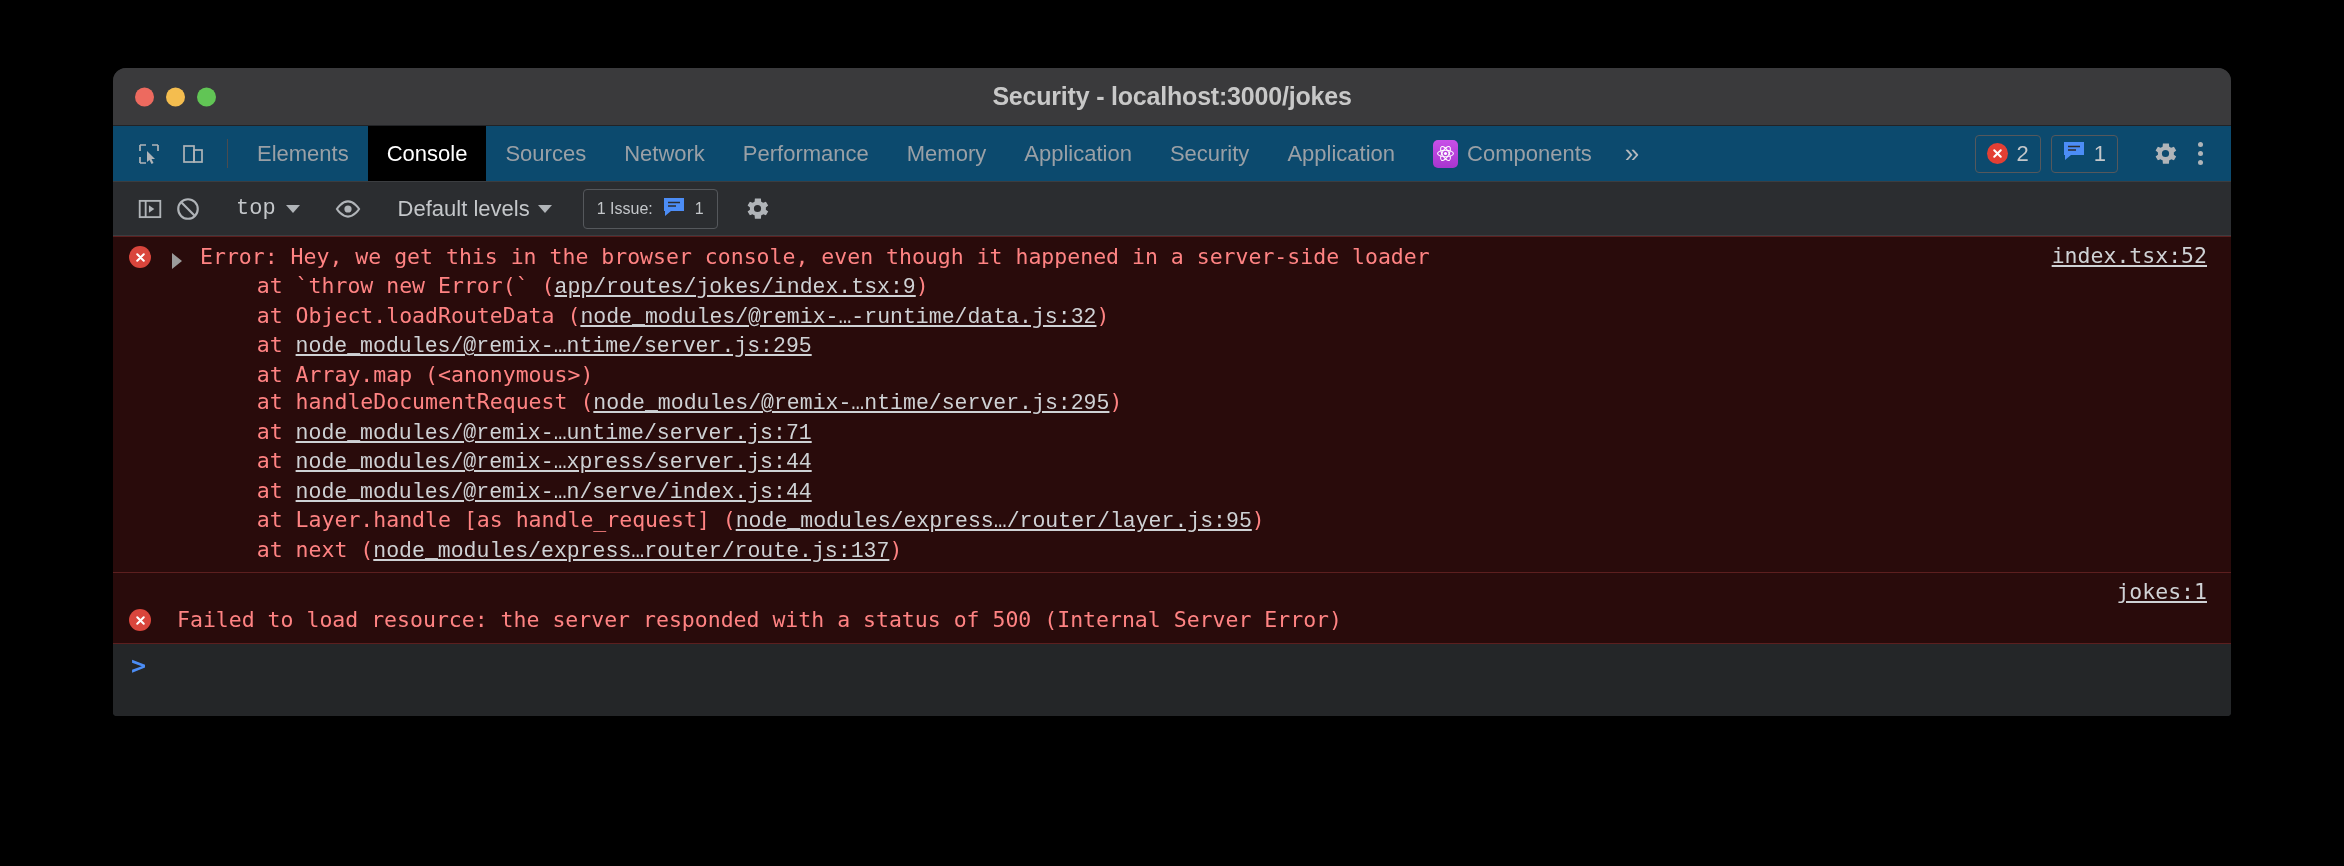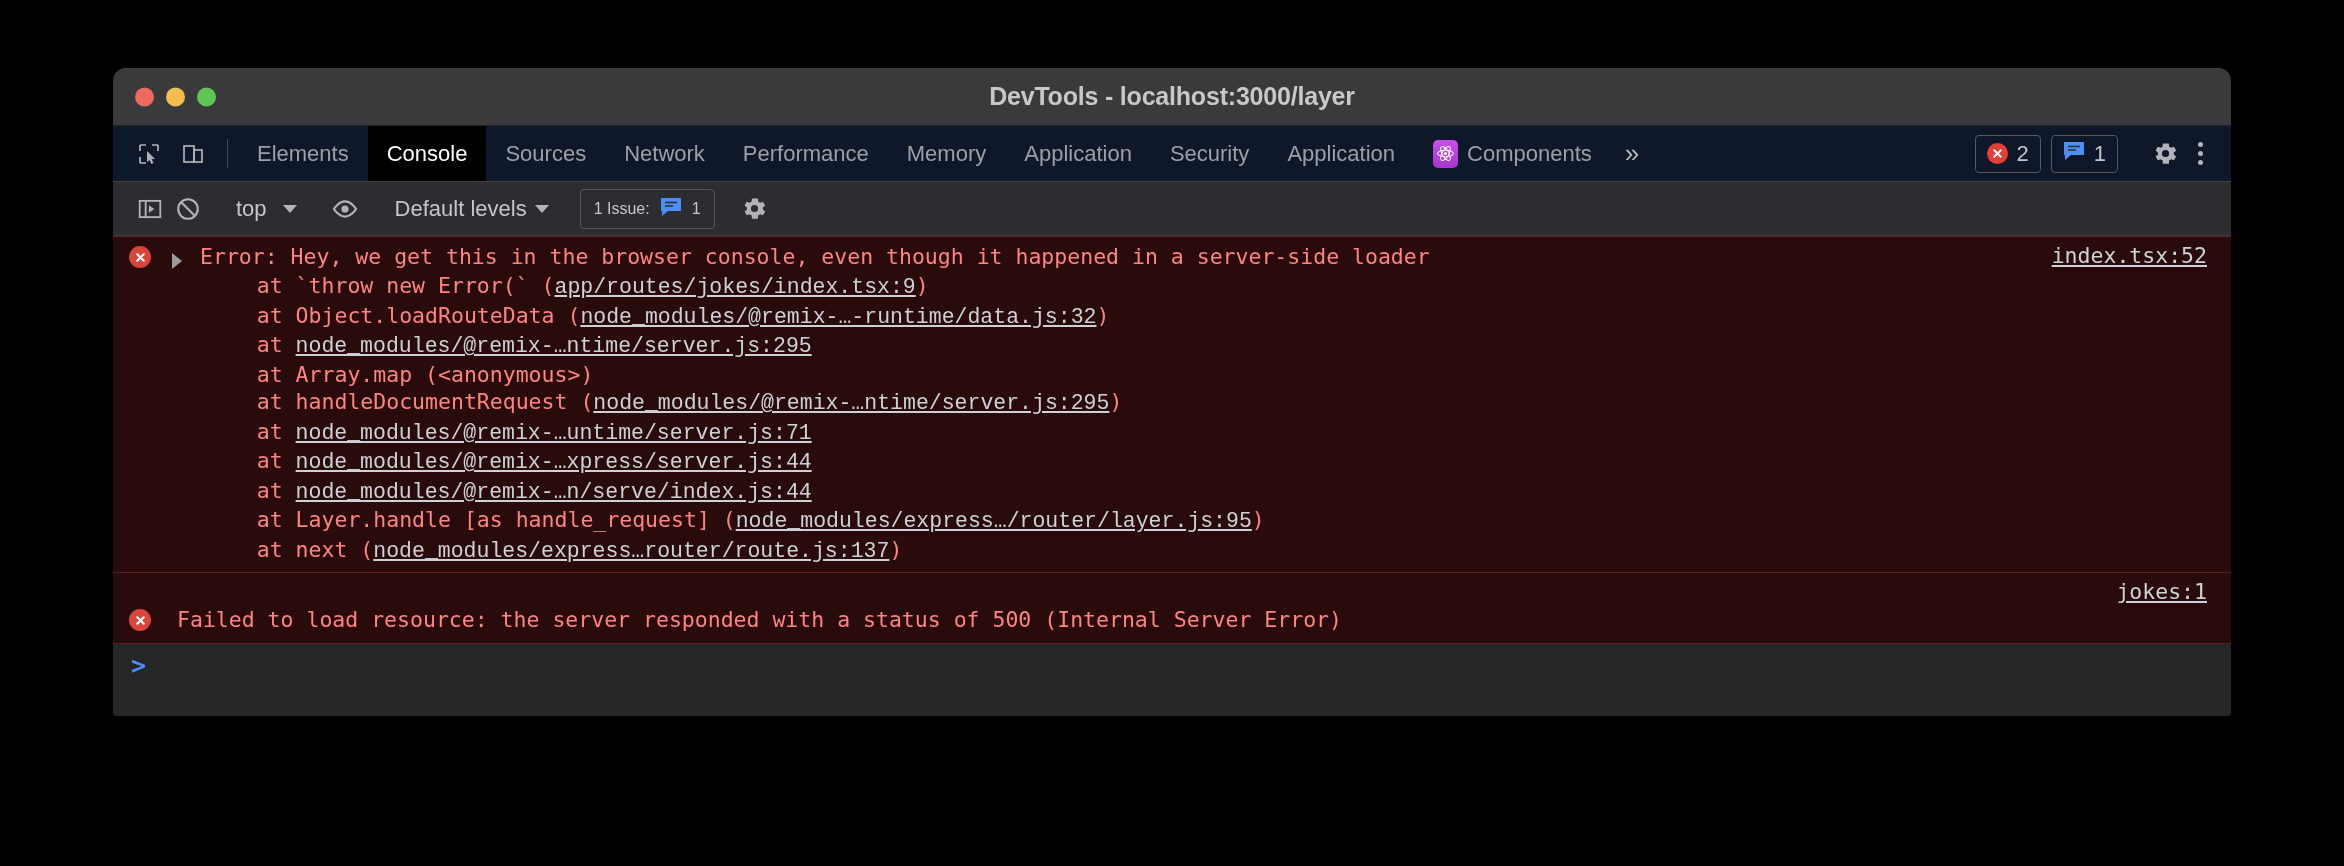--- a/index.html
+++ b/index.html
@@ -61,21 +61,21 @@
     font-weight: bold;
     font-family: "Liberation Sans", sans-serif;
     letter-spacing: -0.2px;
     user-select: none;
   }
 
   
   #tabbar {
     height: 55px;
     flex: 0 0 55px;
-    background: #0f172a;
+    background: #0c4a6e;
     display: flex;
     align-items: stretch;
     border-bottom: 1px solid #3b3d40;
     position: relative;
   }
   .tb-icons {
     display: flex;
     align-items: center;
     padding: 0 6px 0 18px;
     gap: 8px;
@@ -194,25 +194,25 @@
     height: 38px;
     display: flex;
     align-items: center;
     justify-content: center;
     border-radius: 3px;
     flex: 0 0 auto;
   }
   .ctx-select {
     display: flex;
     align-items: center;
-    gap: 16px;
+    gap: 10px;
     color: #c4c7ca;
     font-size: 22px;
     padding: 0 8px;
-    font-family: Liberation Sans, sans-serif;
+    font-family: Liberation Mono, monospace;
     white-space: nowrap;
   }
   .caret {
     width: 0;
     height: 0;
     border-left: 7px solid transparent;
     border-right: 7px solid transparent;
     border-top: 8px solid #b0b4b8;
     display: block;
   }
@@ -341,21 +341,21 @@
 <body>
 
 <div id="window">
 
   <div id="titlebar">
     <div class="traffic">
       <span class="light close"></span>
       <span class="light min"></span>
       <span class="light max"></span>
     </div>
-    <div id="window-title">DevTools - localhost:3000/layer</div>
+    <div id="window-title">Security - localhost:3000/jokes</div>
   </div>
 
   <div id="tabbar">
     <div class="tb-icons">
       <span class="tb-ico">
         <svg width="24" height="24" viewBox="0 0 24 24">
           <path d="M3 3h6M3 3v6M21 3h-6M21 3v6M3 21h6M3 21v-6" stroke="#b0b4b8" stroke-width="1.7" fill="none"></path>
           <path d="M10 9l8 8h-3.5l2 4-2 .9-2-4L10 20z" fill="#b0b4b8"></path>
         </svg>
       </span>

